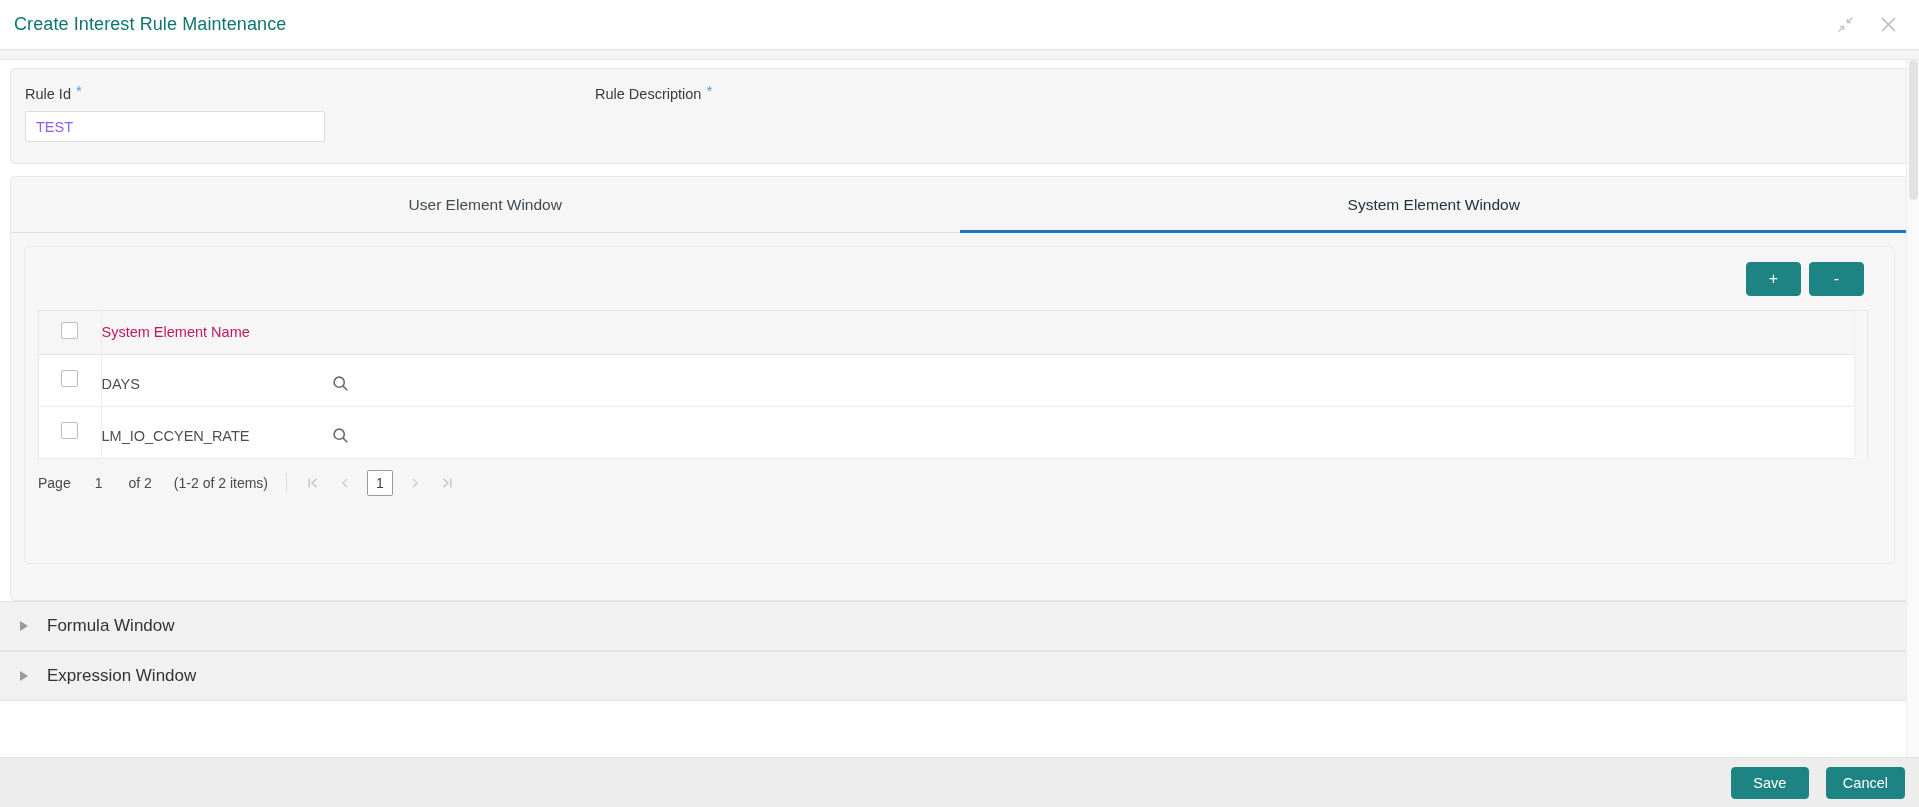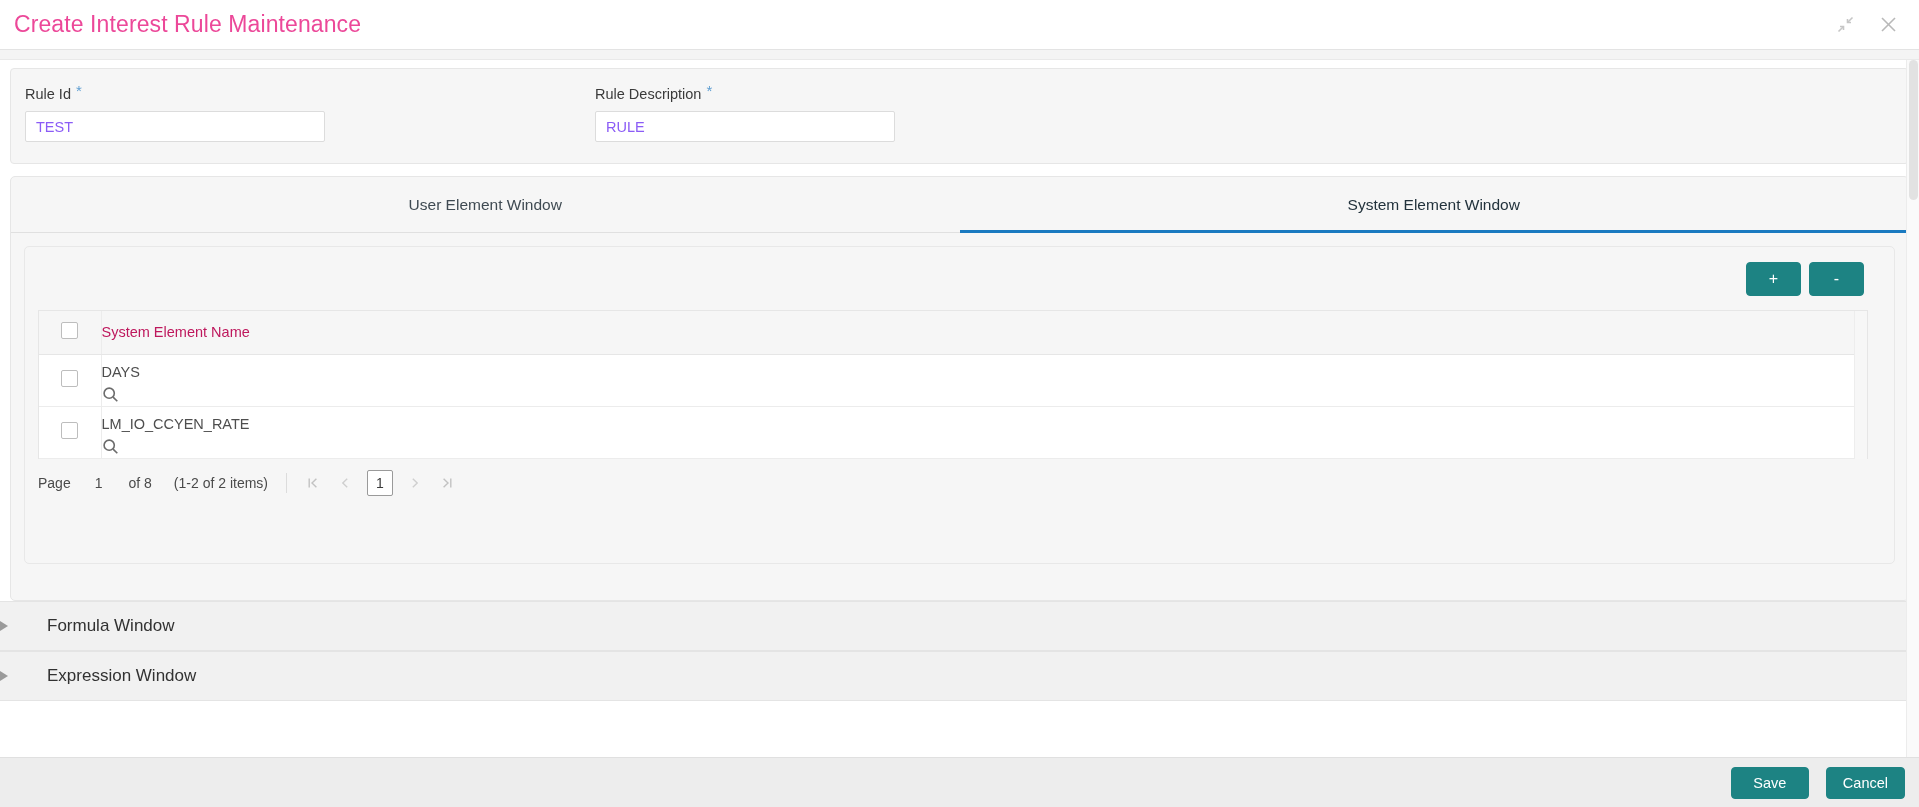--- a/index.html
+++ b/index.html
@@ -20,21 +20,21 @@
 
   
   .titlebar {
     height: 50px; min-height: 50px;
     background: #ffffff;
     display: flex; align-items: center;
     padding: 0 22px 0 14px;
     border-bottom: 1px solid #e3e3e3;
   }
   .title-text {
-    font-size: 23px; color: #ec4899; letter-spacing: .1px;
+    font-size: 18px; color: #0f766e; letter-spacing: .1px;
     flex: 1 1 auto;
   }
   .title-actions { display: flex; align-items: center; gap: 26px; }
   .ticon { color: #c9c9c9; display: inline-flex; align-items:center; justify-content:center; cursor: pointer; }
   .ticon svg { display:block; }
 
   
   .subbar { height: 10px; min-height: 10px; background: #f4f4f4; border-bottom: 1px solid #e9e9e9; }
 
   
@@ -142,21 +142,21 @@
     vertical-align: middle; text-align: center;
   }
   td.dchk {
     border-right: 1px solid #ececec; border-bottom: 1px solid #ececec;
     text-align: center; vertical-align: middle; height: 52px; background:#fff;
   }
   td.dcell {
     border-bottom: 1px solid #ececec; height: 52px; background: #fff;
     vertical-align: middle; padding-left: 14px;
   }
-  .cellflex { display: flex; align-items: flex-start; flex-direction: column; }
+  .cellflex { display: flex; align-items: flex-end; }
   .cellval { font-size: 14.5px; color: #4e4e4e; width: 230px; padding-top:6px; }
   .mag { color: #6b6b6b; display: inline-flex; cursor: pointer; padding-top:6px;}
   .chk {
     width: 17px; height: 17px; border: 1px solid #bdbdbd; border-radius: 2px;
     background: #ffffff; display: inline-block; cursor: pointer;
   }
 
   
   .pager {
     display: flex; align-items: center; height: 48px;
@@ -175,21 +175,21 @@
     width: 26px; height: 26px; border: 1px solid #9a9a9a; border-radius: 2px;
     display: inline-flex; align-items: center; justify-content: center;
     font-size: 14px; color: #3a3a3a; margin: 0 6px; cursor: pointer; background:#fff;
   }
 
   
   .acc {
     margin: 0 0 0 0;
     height: 50px; display: flex; align-items: center;
     background: #f1f1f1; border-top: 1px solid #e4e4e4; border-bottom: 1px solid #e4e4e4;
-    cursor: pointer; gap: 20px;
+    padding-left: 20px; cursor: pointer;
   }
   .acc:first-of-type { margin-top: 14px; }
   .caret {
     width: 0; height: 0;
     border-left: 8px solid #9a9a9a;
     border-top: 5.5px solid transparent;
     border-bottom: 5.5px solid transparent;
     margin-right: 19px;
   }
   .acc-label { font-size: 17px; color: #323232; }
@@ -257,21 +257,20 @@
           <span>Rule Id</span>
           <span class="req">*</span>
         </div>
         <input class="field-input" type="text" value="TEST" style="">
       </div>
       <div class="field desc">
         <div class="field-label">
           <span>Rule Description</span>
           <span class="req">*</span>
         </div>
-        <input class="field-input" type="text" value="RULE" style="">
       </div>
     </div>
 
     <div class="panel">
 
       <div class="tabs">
         <div class="tab">
           <span>User Element Window</span>
         </div>
         <div class="tab active">
@@ -334,21 +333,21 @@
                 </td>
               </tr>
             </tbody>
           </table>
           <div class="tbl-vscroll"></div>
         </div>
 
         <div class="pager">
           <span class="pg-label">Page</span>
           <span class="pg-num">1</span>
-          <span class="pg-of">of 8</span>
+          <span class="pg-of">of 2</span>
           <span class="pg-items">(1-2 of 2 items)</span>
           <span class="pg-sep"></span>
           <span class="pg-btn">
             <svg width="12" height="12" viewBox="0 0 12 12" fill="none" stroke="#c2c2c2" stroke-width="1.4">
               <path d="M2.2 1.4 L2.2 10.6"></path>
                 <path d="M9.4 1.8 L5.0 6 L9.4 10.2"></path>
             </svg>
           </span>
           <span class="pg-btn">
             <svg width="12" height="12" viewBox="0 0 12 12" fill="none" stroke="#cfcfcf" stroke-width="1.4">

